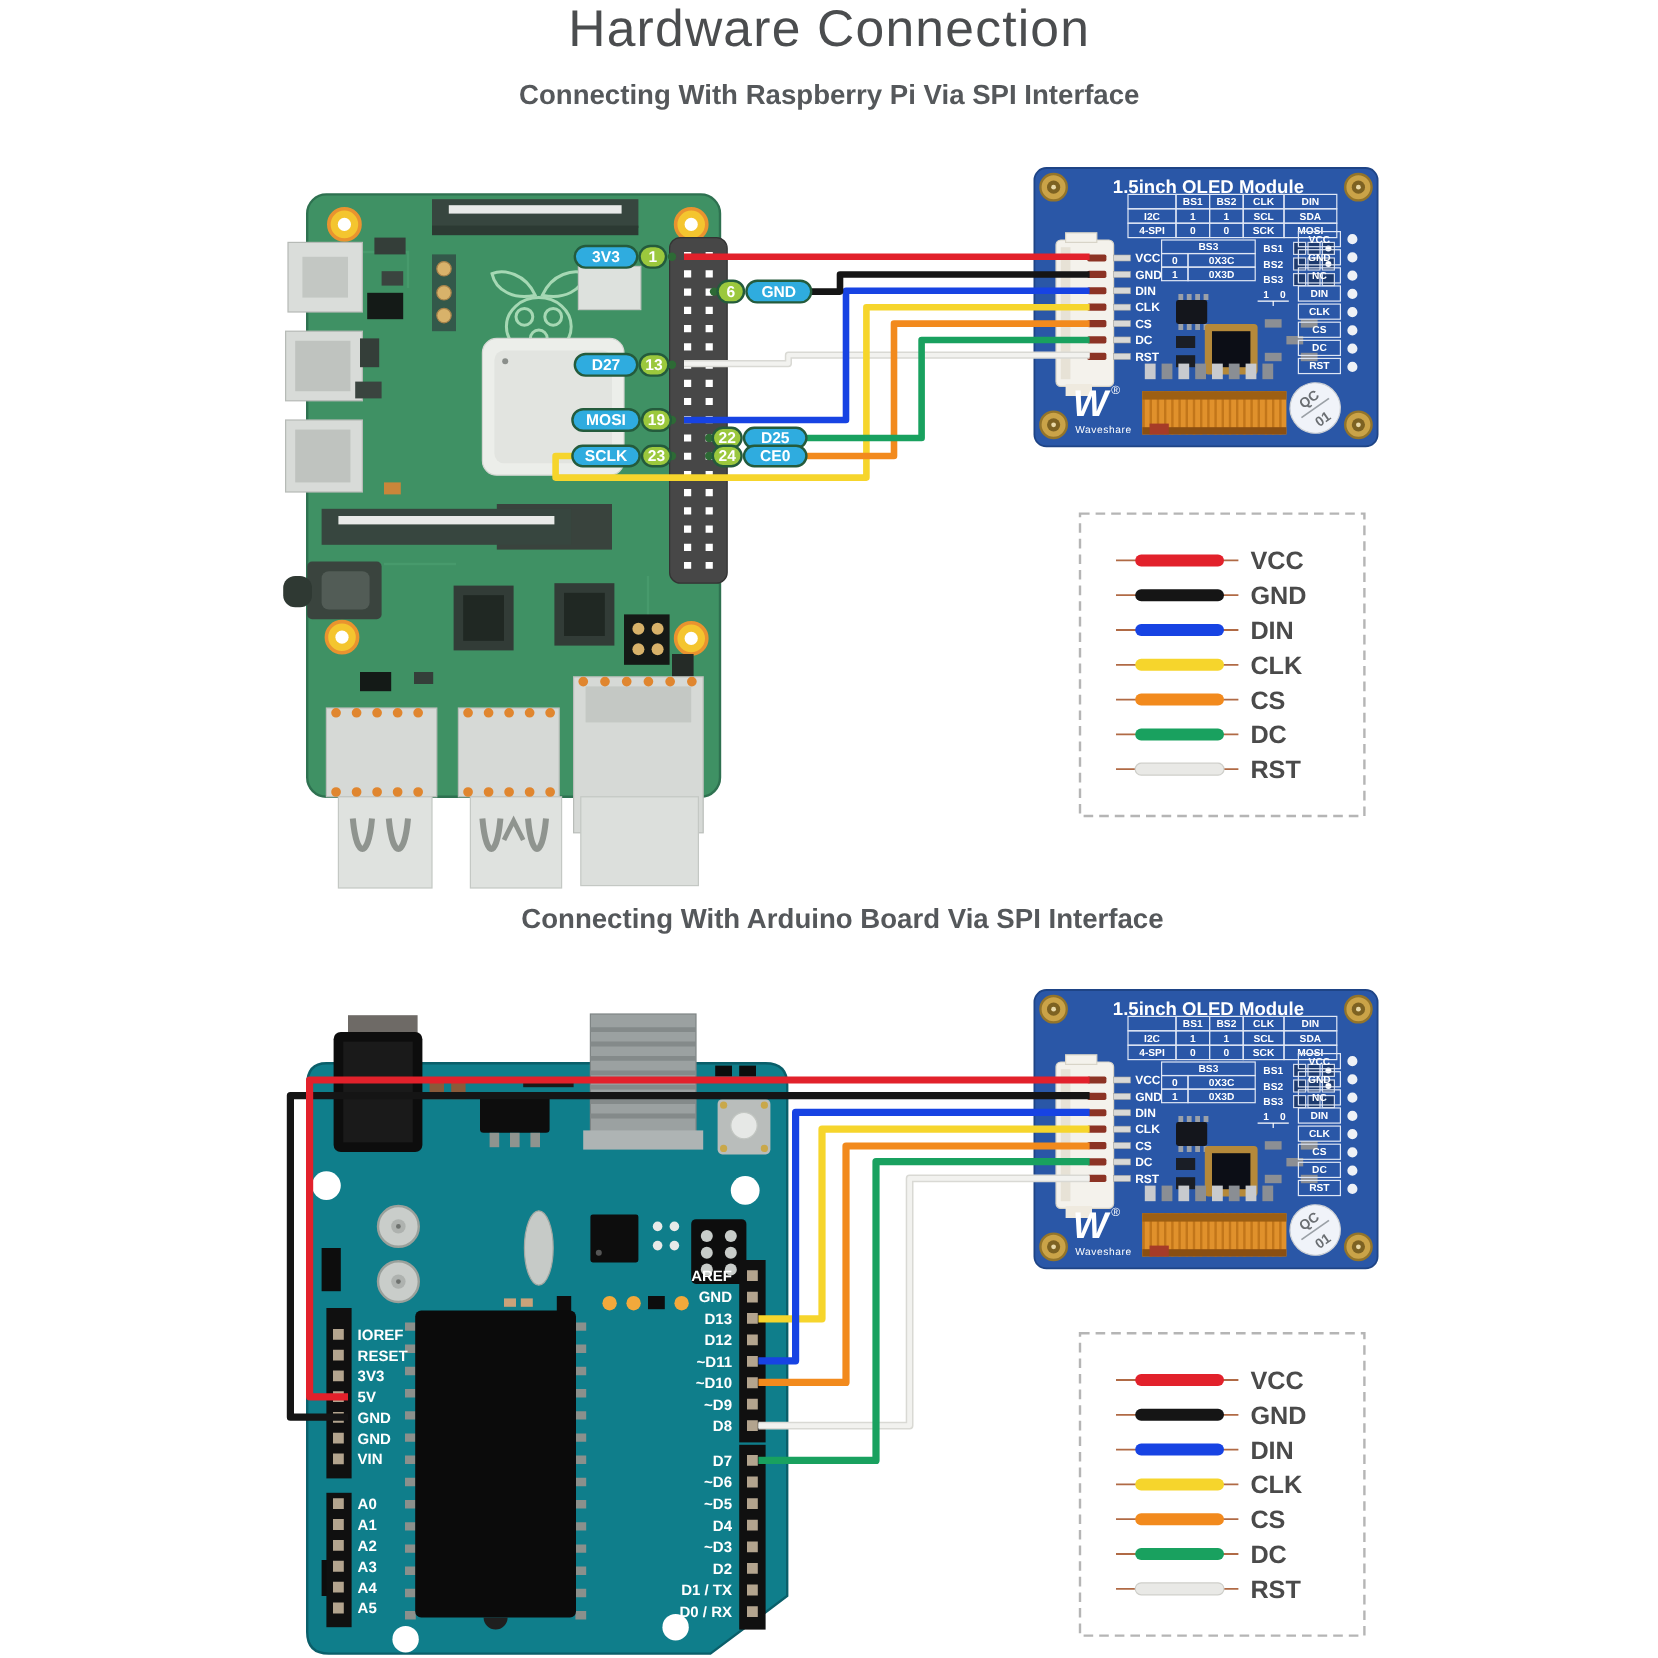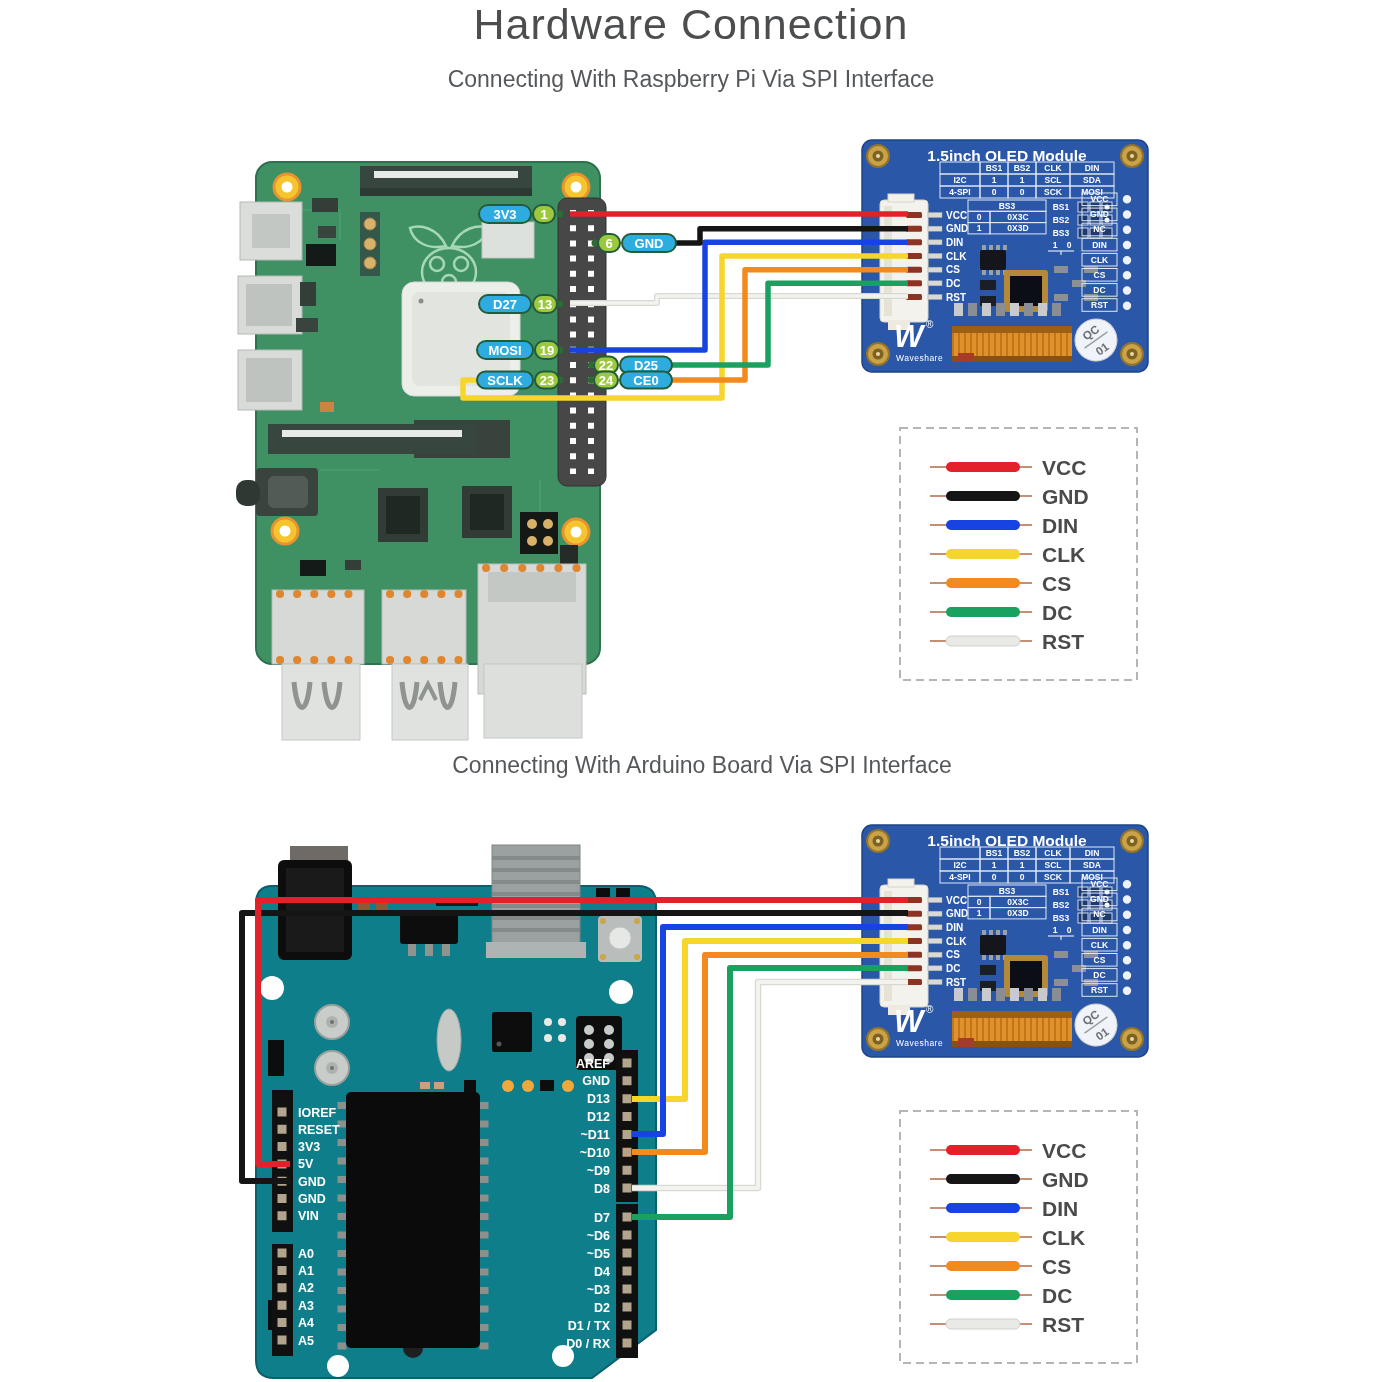--- a/index.html
+++ b/index.html
@@ -1,19 +1,19 @@
 <!DOCTYPE html>
 <html><head>
 <meta charset="utf-8">
 <style>
   html,body{margin:0;padding:0;background:#ffffff;}
   body{width:1382px;height:1382px;position:relative;font-family:"Liberation Sans",sans-serif;overflow:hidden;}
   .hdr{position:absolute;left:0;width:1382px;text-align:center;color:#4b4d4f;}
   #main-title{top:0px;font-size:43px;font-weight:400;letter-spacing:1px;}
-  .sub{font-size:23px;font-weight:400;color:#55585b;}
+  .sub{font-size:23px;font-weight:700;color:#55585b;}
   #subtitle-pi{top:66px;}
   #subtitle-arduino{top:752px;padding-left:11px;}
   svg text{font-family:"Liberation Sans",sans-serif;}
   .oledtxt{fill:#ffffff;font-weight:700;}
   .pinlbl{fill:#ffffff;font-weight:700;font-size:10px;}
   .tbl{fill:none;stroke:#dfe7f5;stroke-width:1;}
   .tbltxt{fill:#ffffff;font-weight:700;font-size:8.5px;text-anchor:middle;}
   .ardlbl{fill:#ffffff;font-weight:700;font-size:12.5px;}
   .pilltxt{fill:#ffffff;font-weight:700;font-size:13px;text-anchor:middle;}
   .legendtxt{fill:#4a4a4a;font-weight:700;font-size:21px;}

